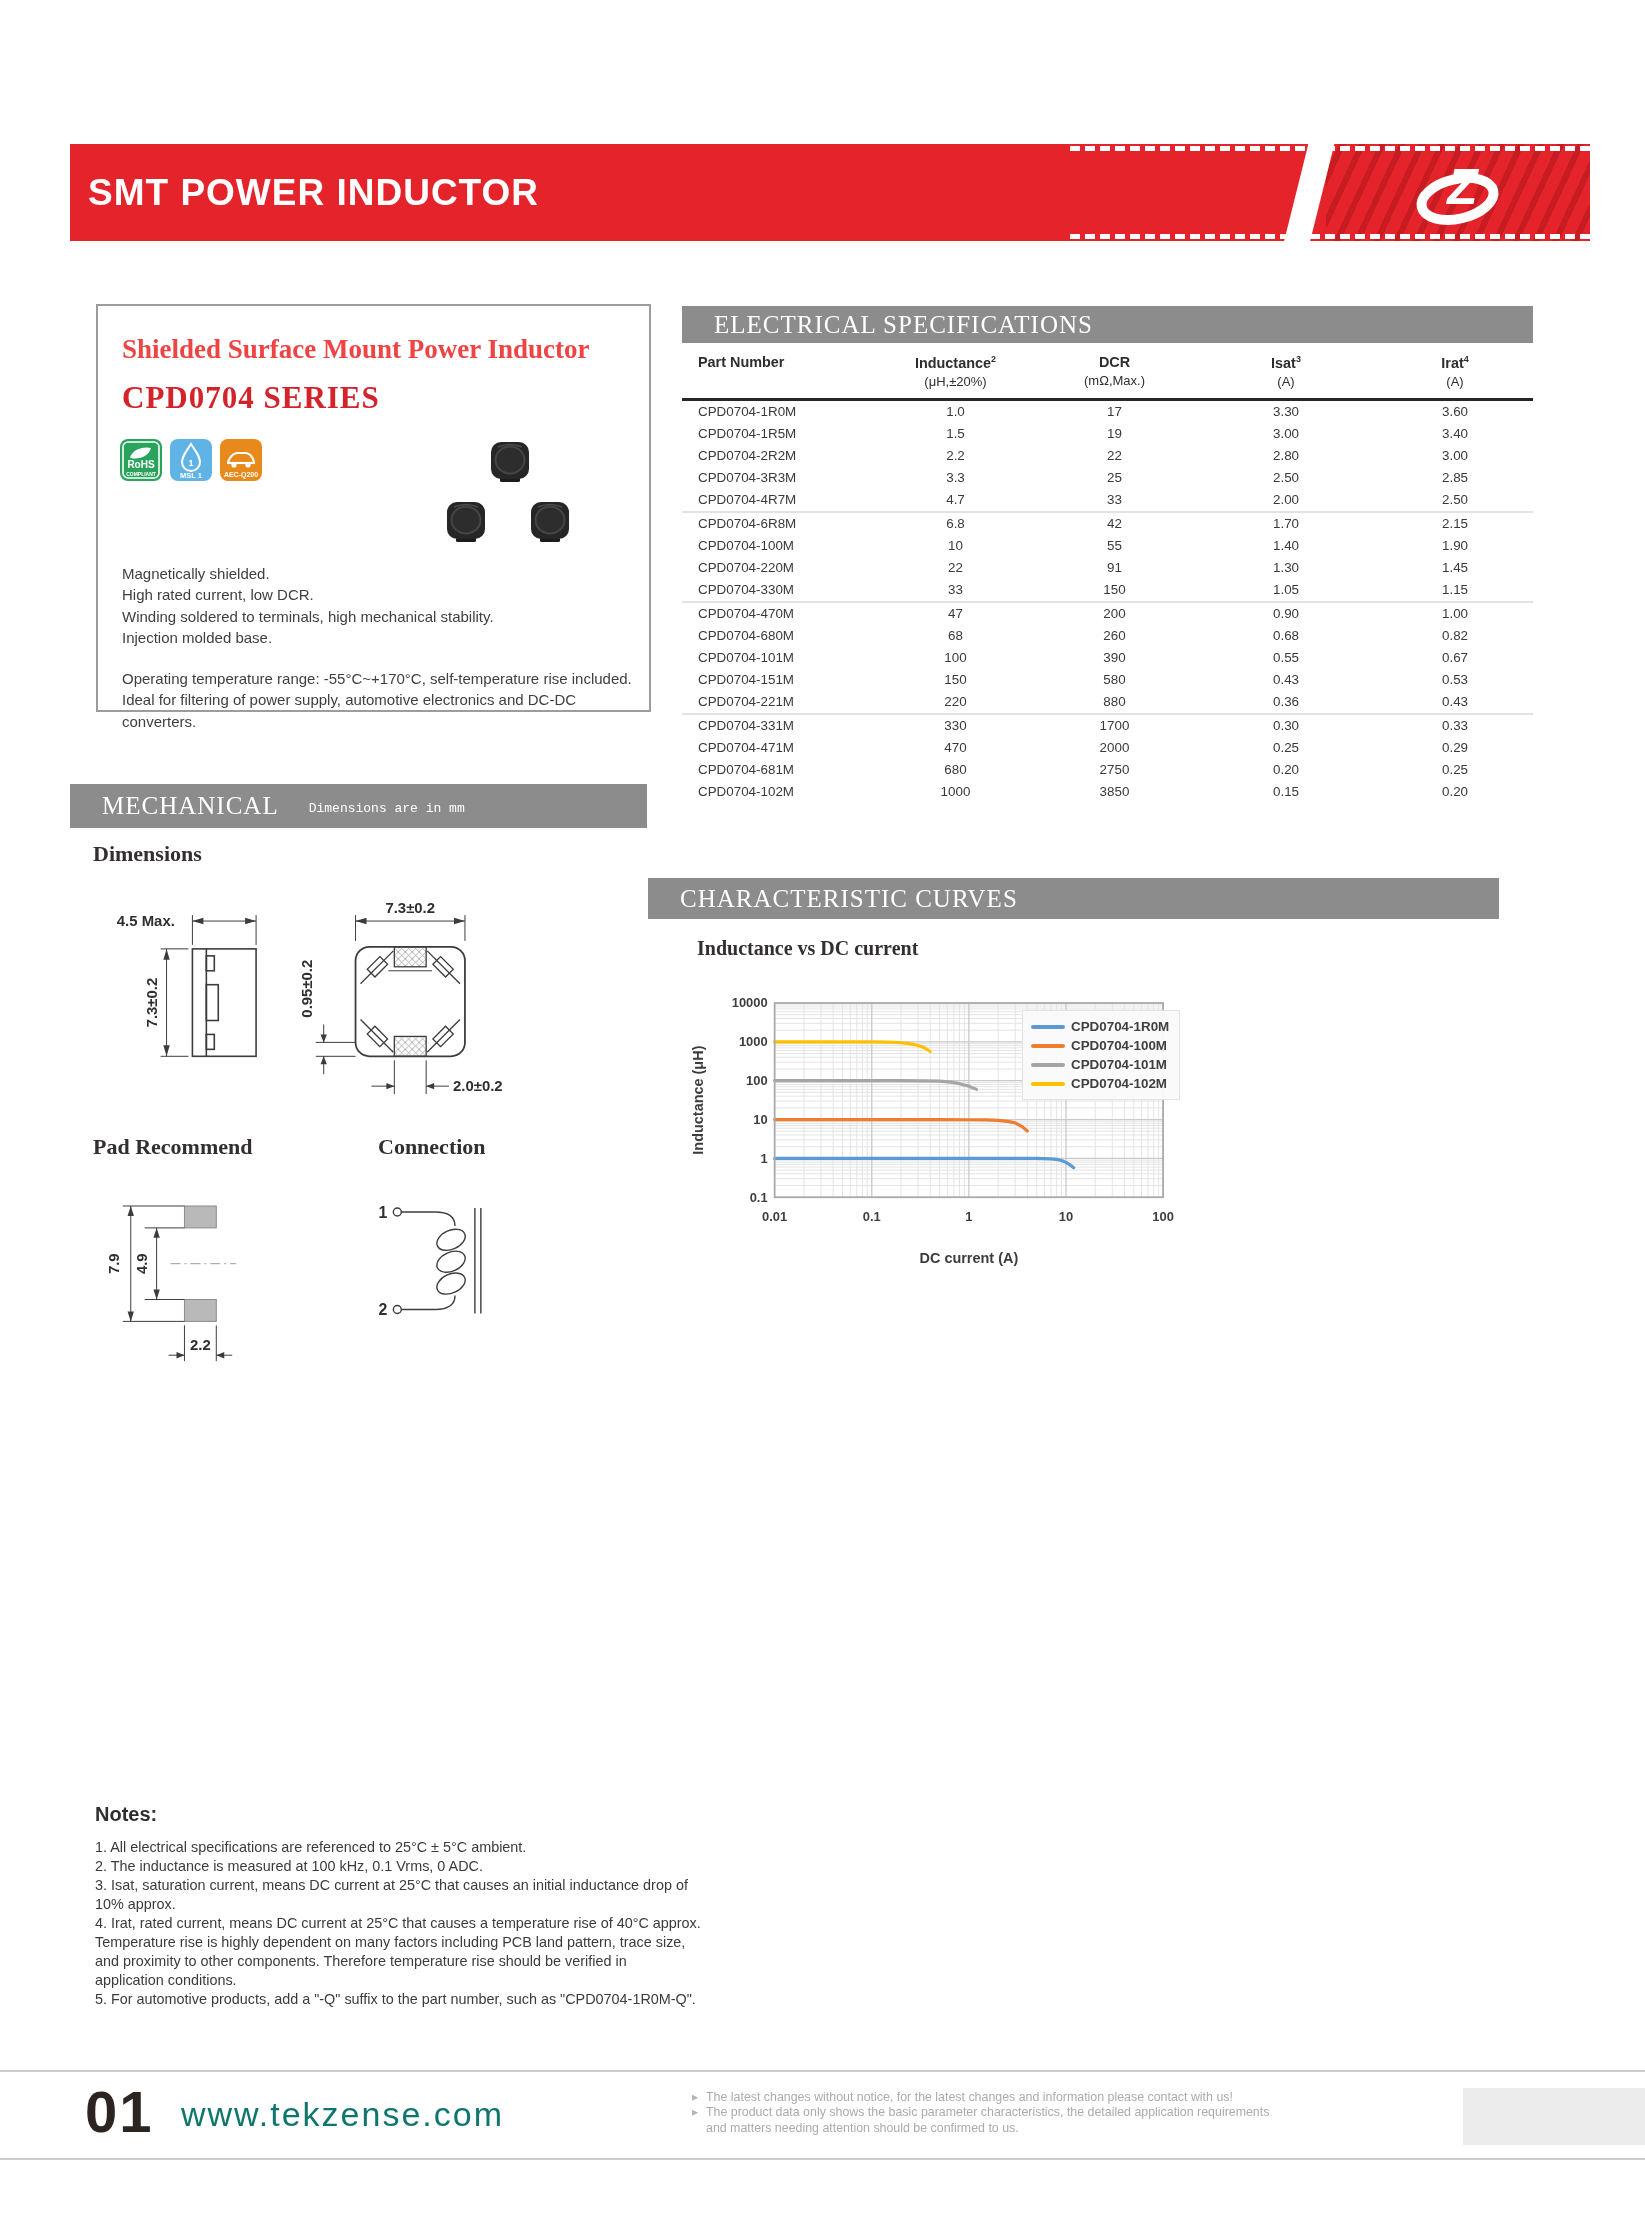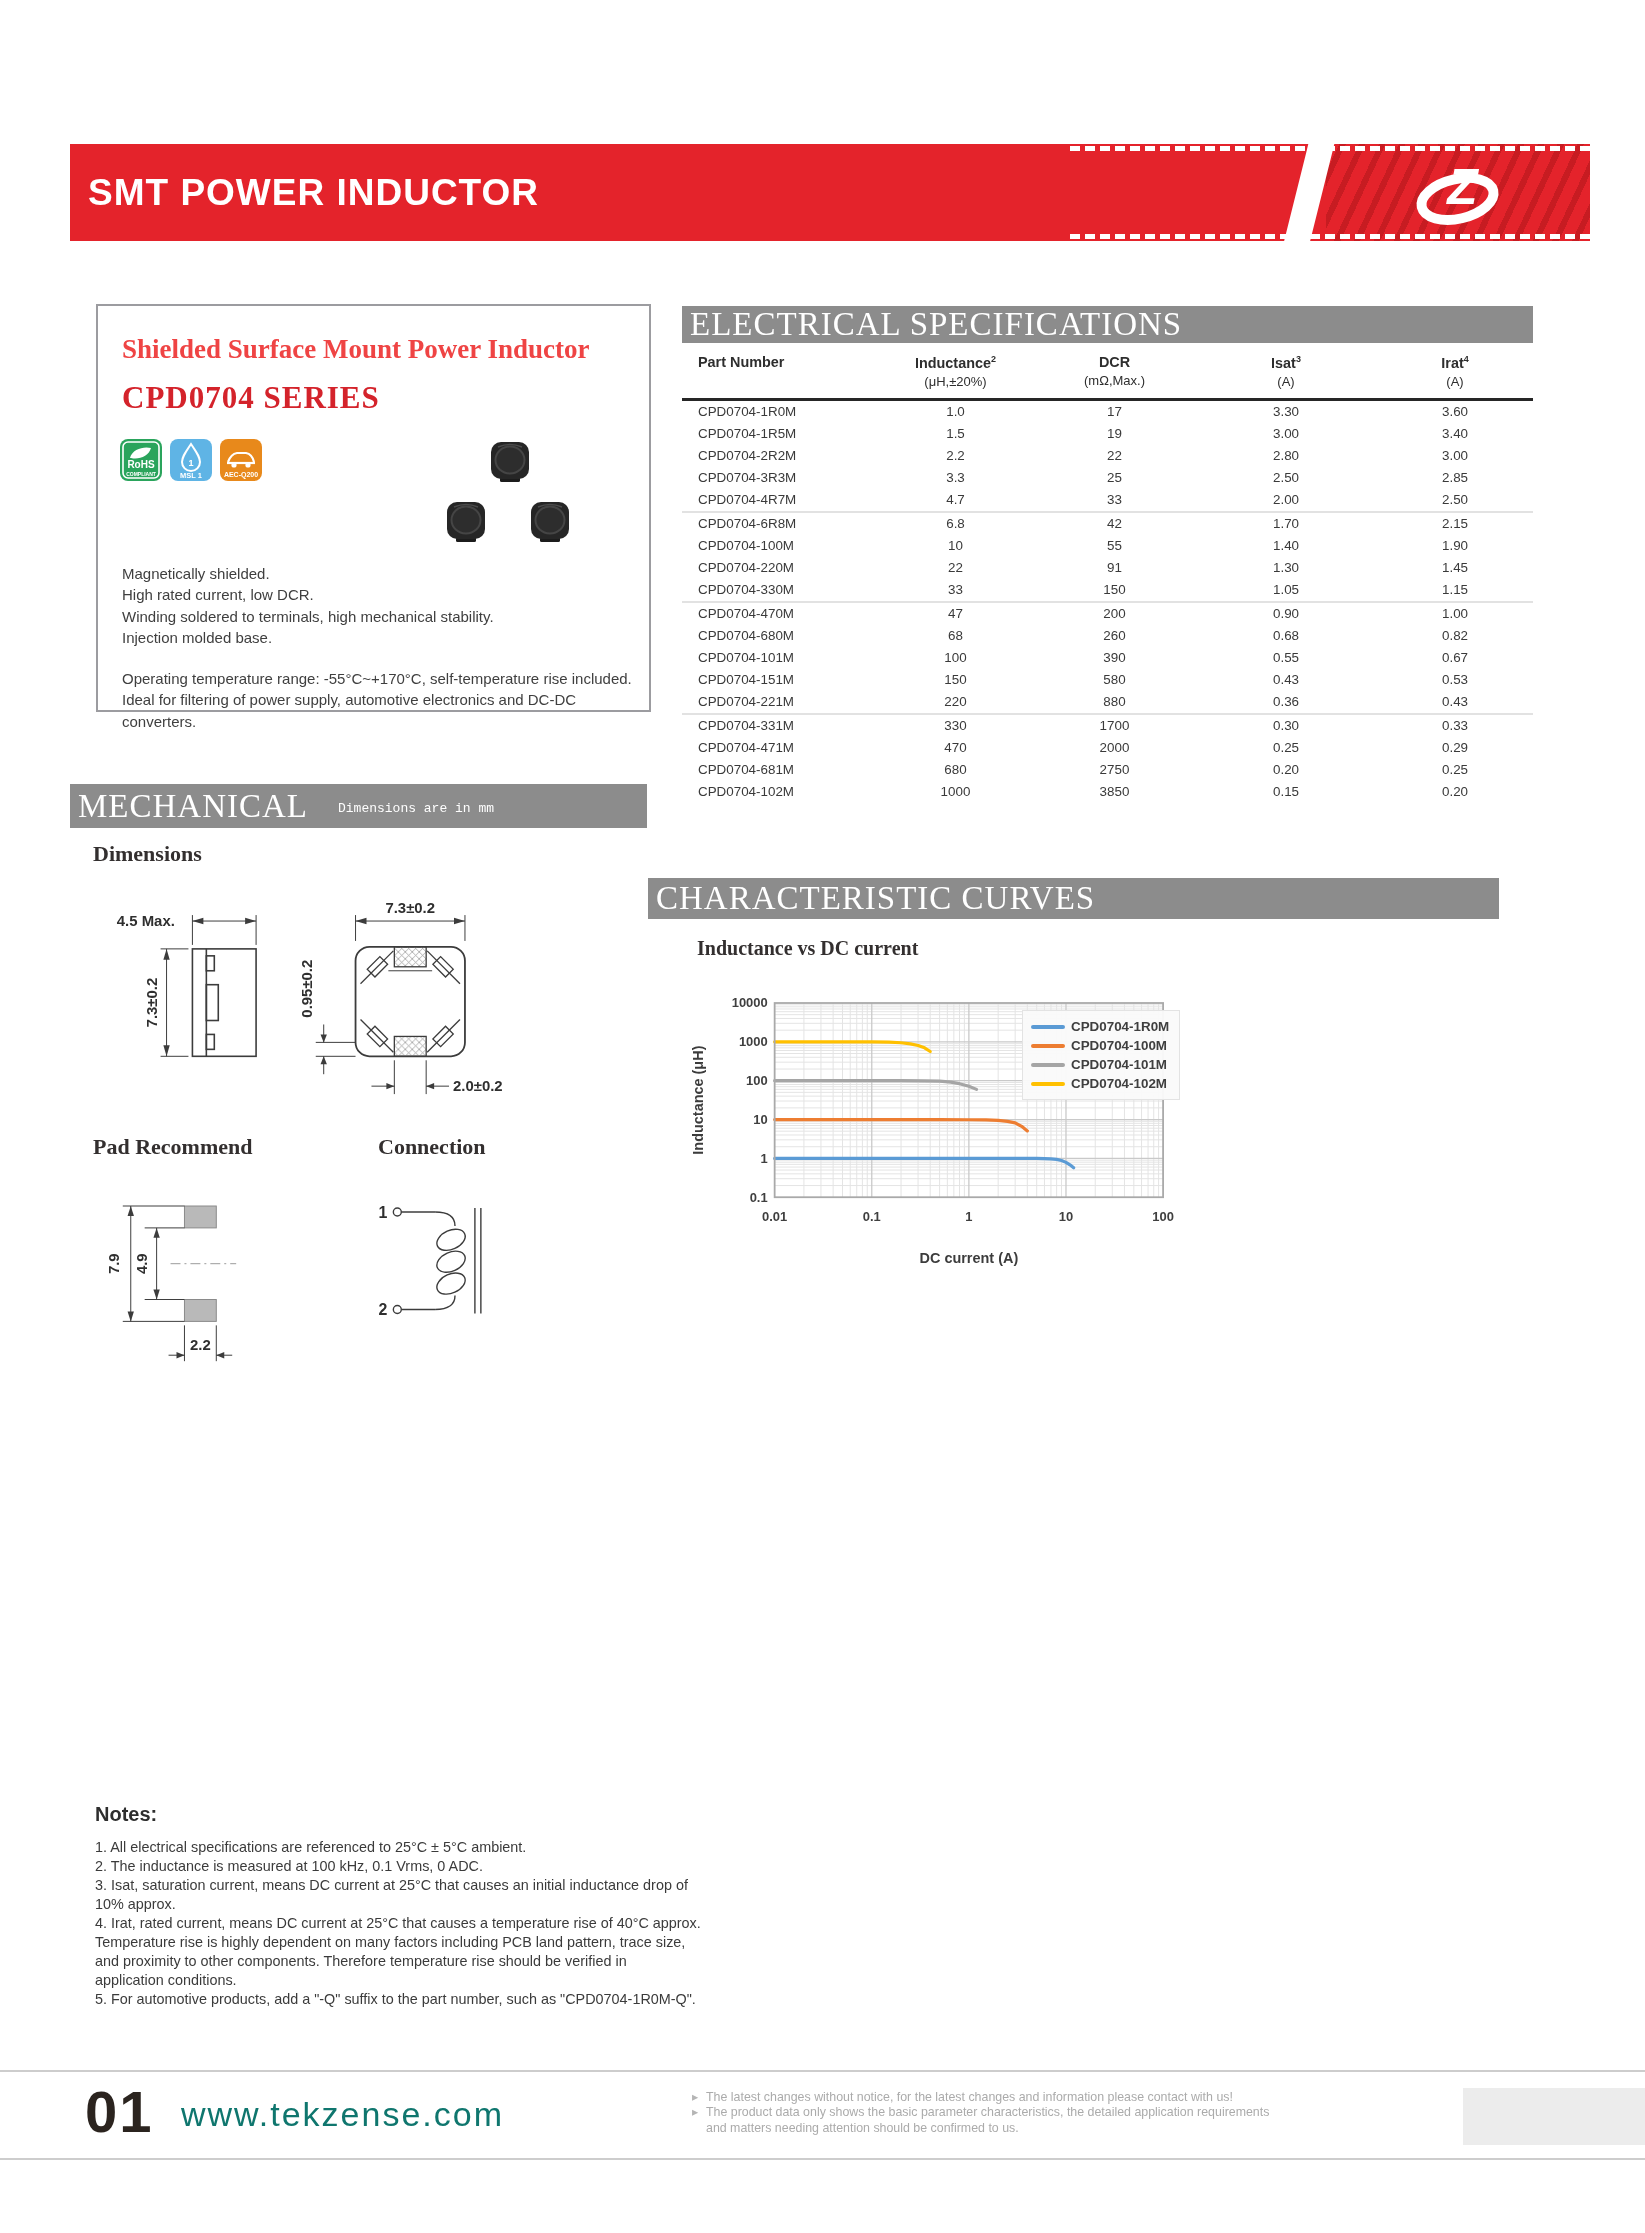--- a/index.html
+++ b/index.html
@@ -25,21 +25,21 @@
   .p-title{position:absolute;left:24px;top:28px;font-size:27px;font-weight:700;color:#ef4444;}
   .p-series{position:absolute;left:24px;top:74px;font-size:31px;font-weight:700;color:#d4232b;letter-spacing:1px;}
   .badges{position:absolute;left:22px;top:133px;display:flex;gap:8px;}
   .inductor{position:absolute;}
   .features{position:absolute;left:24px;top:257px;font-size:15px;line-height:21.4px;color:#3f3f3f;}
   .apps{position:absolute;left:24px;top:362px;font-size:15px;line-height:21.4px;color:#3f3f3f;}
 
   
   .secbar{position:absolute;background:#8c8c8c;color:#fff;display:flex;align-items:center;
     font-family:"Liberation Serif","DejaVu Serif",serif;}
-  .secbar .big{font-size:33px;letter-spacing:1px;padding-left:8px;}
+  .secbar .big{font-size:25px;letter-spacing:1px;padding-left:32px;}
   .secbar .small{font-family:Liberation Mono, monospace;font-size:13px;margin-left:30px;margin-top:5px;}
 
   
   .spec-table{position:absolute;left:682px;top:348px;width:851px;}
   .spec-head{display:grid;grid-template-columns:194px 159px 159px 184px 154px;
     border-bottom:3px solid #262626;padding:6px 0 9px;}
   .spec-col .l1{font-size:14.4px;font-weight:600;color:#2e2e2e;text-align:center;}
   .spec-col .l2{font-size:13px;color:#2e2e2e;text-align:center;margin-top:3px;}
   .spec-col.first .l1{text-align:left;padding-left:16px;}
   .spec-col sup{font-size:9px;}

